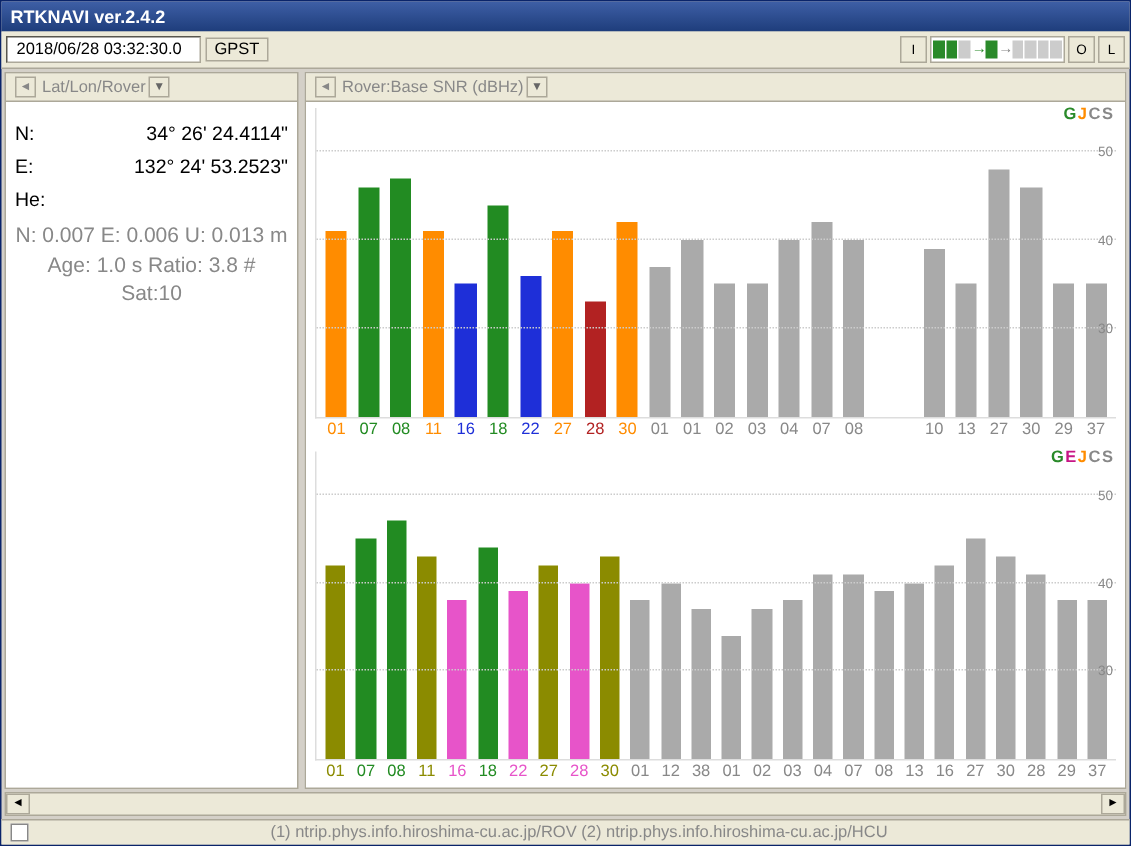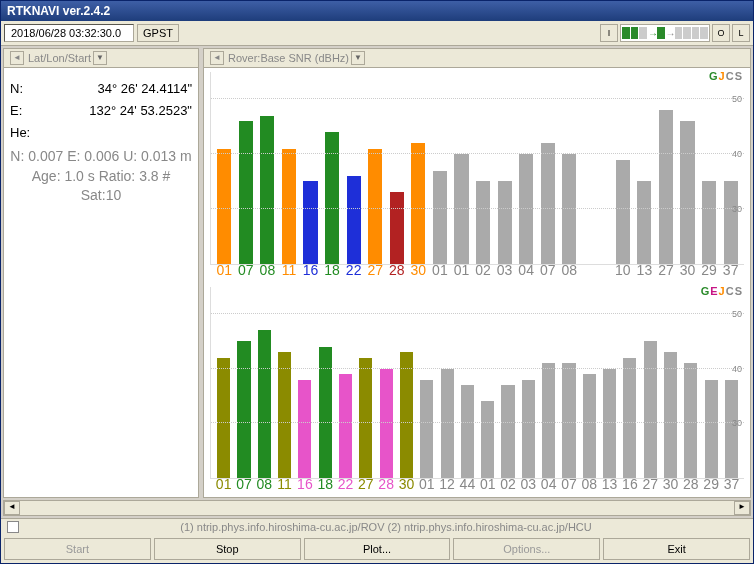--- a/index.html
+++ b/index.html
@@ -1,19 +1,19 @@
 <!DOCTYPE html>
 <html><head>
 <meta charset="utf-8">
 <style>
 * { box-sizing: border-box; margin: 0; padding: 0; font-family: Tahoma, sans-serif; }
 body { background: #d4d0c8; width: 754px; height: 564px; overflow: hidden; }
 .win { border: 1px solid #0a246a; height: 564px; display: flex; flex-direction: column; }
 .titlebar { background: linear-gradient(#3e5fa6,#1e3d7b); color: #fff; padding: 3px 6px; font-size: 12px; font-weight: bold; display: flex; align-items: center; }
-.toolbar { background: #ece9d8; border-bottom: 1px solid #aca899; padding: 3px; display: flex; gap: 3px; font-size: 11px; }
+.toolbar { background: #ece9d8; border-bottom: 1px solid #aca899; padding: 3px; display: flex; align-items: center; gap: 3px; font-size: 11px; }
 .datetime { background: #fff; border: 1px inset #aca899; padding: 2px 6px; min-width: 130px; }
 .gpst-btn { border: 1px solid #aca899; background: #ece9d8; padding: 1px 5px; font-size: 11px; }
 .tool-right { margin-left: auto; display: flex; gap: 2px; }
 .ind { width: 18px; height: 18px; border: 1px solid #aca899; background: #ece9d8; display: inline-flex; align-items: center; justify-content: center; font-size: 9px; }
 .prog { width: 90px; height: 18px; border: 1px solid #aca899; background: #fff; display: flex; align-items: center; padding: 1px; gap: 1px; }
 .prog span { width: 8px; height: 12px; display: inline-block; }
 .g { background: #2a8a2a; }
 .gy { background: #ccc; }
 .main { display: flex; flex: 1; min-height: 0; }
 .left { width: 196px; border: 1px solid #aca899; margin: 2px; display: flex; flex-direction: column; }
@@ -33,21 +33,21 @@
 .chart { flex: 1; position: relative; padding: 4px 6px 16px 6px; }
 .legend { position: absolute; top: 2px; right: 8px; font-size: 11px; font-weight: bold; }
 .legend span { margin-left: 1px; }
 .lg-G { color: #2a8a2a; } .lg-E { color: #c71585; } .lg-J { color: #ff8c00; } .lg-C { color: #888; } .lg-S { color: #888; }
 .plot { height: calc(100% - 2px); position: relative; border-left: 1px solid #ddd; border-bottom: 1px solid #ddd; }
 .grid { position: absolute; left: 0; right: 0; border-top: 1px dotted #ccc; font-size: 9px; color: #888; }
 .grid span { position: absolute; right: 2px; top: -5px; }
 .bars { position: absolute; left: 4px; right: 4px; bottom: 0; top: 0; display: flex; align-items: flex-end; gap: 3px; }
 .bar-col { flex: 1; display: flex; flex-direction: column; align-items: center; height: 100%; justify-content: flex-end; min-width: 0; }
 .bar { width: 76%; }
-.bar-lbl { position: absolute; bottom: -14px; font-size: 14px; width: 100%; text-align: center; }
+.bar-lbl { position: absolute; bottom: -14px; font-size: 11px; width: 100%; text-align: center; }
 .c-green { background: #228b22; } .c-orange { background: #ff8c00; } .c-blue { background: #1e2fd8; } .c-red { background: #b22222; } .c-olive { background: #8b8b00; } .c-magenta { background: #e754c9; } .c-gray { background: #aaa; }
 .t-green { color: #228b22; } .t-orange { color: #ff8c00; } .t-blue { color: #1e2fd8; } .t-red { color: #b22222; } .t-olive { color: #8b8b00; } .t-magenta { color: #e754c9; } .t-gray { color: #888; }
 .hscroll { height: 16px; border: 1px solid #aca899; margin: 0 2px 2px 2px; background: #ece9d8; display: flex; align-items: center; }
 .sb-btn { width: 16px; height: 14px; border: 1px solid #aca899; background: #ece9d8; font-size: 8px; text-align: center; }
 .status { background: #ece9d8; border-top: 1px solid #aca899; padding: 2px 6px; font-size: 11px; color: #888; display: flex; align-items: center; }
 .check { width: 12px; height: 12px; border: 1px solid #888; background: #fff; margin-right: 6px; }
 .btnbar { background: #ece9d8; padding: 3px; display: flex; gap: 3px; }
 .btn { flex: 1; border: 1px solid #aca899; background: #ece9d8; padding: 4px; font-size: 11px; text-align: center; }
 .btn.disabled { color: #999; }
 .arrow { font-size: 9px; color: #666; margin-left: auto; }
@@ -80,21 +80,21 @@
         </span>
       <span class="ind">O</span>
       <span class="ind">L</span>
     </div>
   </div>
 
   <div class="main">
     <div class="left">
       <div class="left-head">
         <span class="dd">◄</span>
-        <span style="margin-left:4px">Lat/Lon/Start</span>
+        <span style="margin-left:4px">Lat/Lon/Rover</span>
         <span class="arrow dd">▼</span>
       </div>
       <div class="left-body">
         <div class="coord">
             <span class="lbl">N:</span>
             <span class="val">34° 26' 24.4114"</span>
           </div>
         <div class="coord">
             <span class="lbl">E:</span>
             <span class="val">132° 24' 53.2523"</span>
@@ -271,21 +271,21 @@
                 <div class="bar-col" style="position: relative;">
                   <div class="bar c-gray" style="height: 51.4286%;"></div>
                   <div class="bar-lbl t-gray">01</div>
                 </div>
                 <div class="bar-col" style="position: relative; align-items: center;">
                   <div class="bar c-gray" style="height: 57.1429%;"></div>
                   <div class="bar-lbl t-gray">12</div>
                 </div>
                 <div class="bar-col" style="position: relative;">
                   <div class="bar c-gray" style="height: 48.5714%;"></div>
-                  <div class="bar-lbl t-gray">44</div>
+                  <div class="bar-lbl t-gray">38</div>
                 </div>
                 <div class="bar-col" style="position: relative;">
                   <div class="bar c-gray" style="height: 40%;"></div>
                   <div class="bar-lbl t-gray">01</div>
                 </div>
                 <div class="bar-col" style="position: relative;">
                   <div class="bar c-gray" style="height: 48.5714%;"></div>
                   <div class="bar-lbl t-gray">02</div>
                 </div>
                 <div class="bar-col" style="position: relative;">
@@ -352,20 +352,13 @@
     <span class="sb-btn">◄</span>
     <span style="flex:1"></span>
     <span class="sb-btn">►</span>
   </div>
 
   <div class="status">
     <span class="check"></span>
     <span style="flex:1;text-align:center">(1) ntrip.phys.info.hiroshima-cu.ac.jp/ROV (2) ntrip.phys.info.hiroshima-cu.ac.jp/HCU</span>
   </div>
 
-  <div class="btnbar">
-    <button class="btn disabled">Start</button>
-    <button class="btn">Stop</button>
-    <button class="btn">Plot...</button>
-    <button class="btn disabled">Options...</button>
-    <button class="btn">Exit</button>
-  </div>
 </div>
 
 </body></html>

